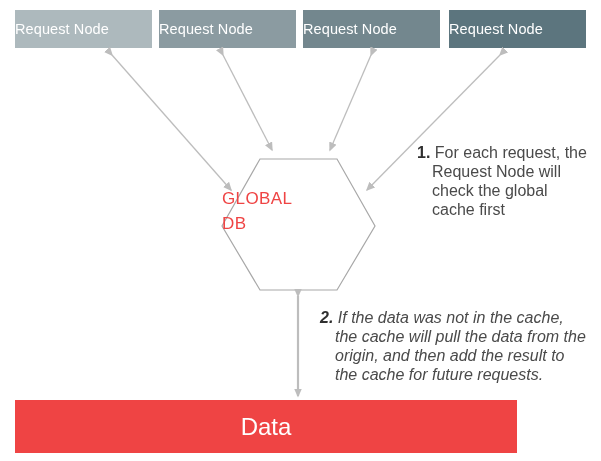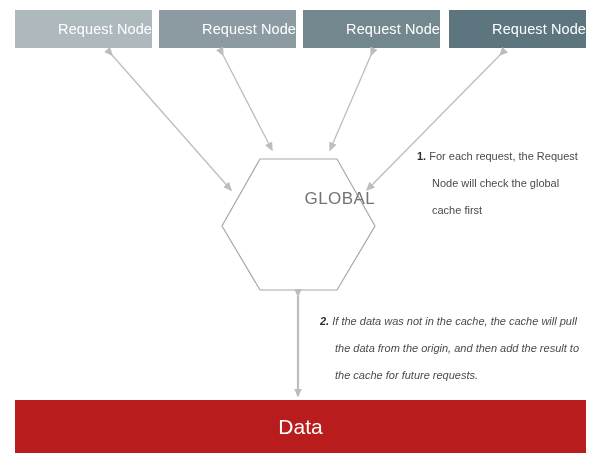--- a/index.html
+++ b/index.html
@@ -16,71 +16,71 @@
     height: 461px;
     background: #ffffff;
     overflow: hidden;
   }
   .node-box {
     position: absolute;
     top: 10px;
     height: 38px;
     display: flex;
     align-items: center;
-    justify-content: flex-end;
+    justify-content: flex-start;
     color: #ffffff;
     font-size: 14.5px;
     letter-spacing: 0.1px;
     white-space: nowrap;
   }
   #node-1 { left: 15px;  width: 137px; background: #adb9bd; }
   #node-2 { left: 159px; width: 137px; background: #8b9ba1; }
   #node-3 { left: 303px; width: 137px; background: #73878e; }
   #node-4 { left: 449px; width: 137px; background: #5c757e; }
 
   #data-bar {
     position: absolute;
     left: 15px;
     top: 400px;
-    width: 571px;
+    width: 502px;
     height: 53px;
-    background: #b91c1c;
+    background: #ef4444;
     display: flex;
     align-items: center;
     justify-content: center;
     color: #ffffff;
-    font-size: 21px;
+    font-size: 24px;
   }
 
   #arrows-layer {
     position: absolute;
     left: 0;
     top: 0;
     width: 601px;
     height: 461px;
   }
 
   #hexagon-label {
     position: absolute;
     left: 222px;
     top: 186px;
     width: 153px;
-    text-align: right;
-    color: #737373;
+    text-align: left;
+    color: #ef4444;
     font-size: 17px;
     line-height: 25px;
     letter-spacing: 0.4px;
   }
   #hexagon-label div { display: block; }
 
   .note {
     position: absolute;
     color: #4a4a4a;
-    font-size: 11px;
-    line-height: 27px;
+    font-size: 16px;
+    line-height: 19px;
   }
   .note .num {
     font-weight: bold;
     color: #2f2f2f;
   }
   .note-body {
     display: block;
     padding-left: 15px;
     text-indent: -15px;
   }
@@ -122,20 +122,21 @@
 
     <line x1="371" y1="55" x2="330" y2="150" stroke="#bdbdbd" stroke-width="1.3" marker-start="url(#ah)" marker-end="url(#ah)"></line>
 
     <line x1="500" y1="55" x2="367" y2="190" stroke="#bdbdbd" stroke-width="1.3" marker-start="url(#ah)" marker-end="url(#ah)"></line>
 
     <line x1="298" y1="296" x2="298" y2="396" stroke="#bdbdbd" stroke-width="2.2" marker-start="url(#ah)" marker-end="url(#ah)"></line>
   </svg>
 
   <div id="hexagon-label">
     <div>GLOBAL</div>
+    <div>DB</div>
   </div>
 
   <div class="note" id="note-1">
     <span class="note-body"><span class="num">1.</span> <span>For each request, the Request Node will check the global cache first</span></span>
   </div>
 
   <div class="note" id="note-2">
     <span class="note-body"><span class="num">2.</span> <span>If the data was not in the cache, the cache will pull the data from the origin, and then add the result to the cache for future requests.</span></span>
   </div>
 

